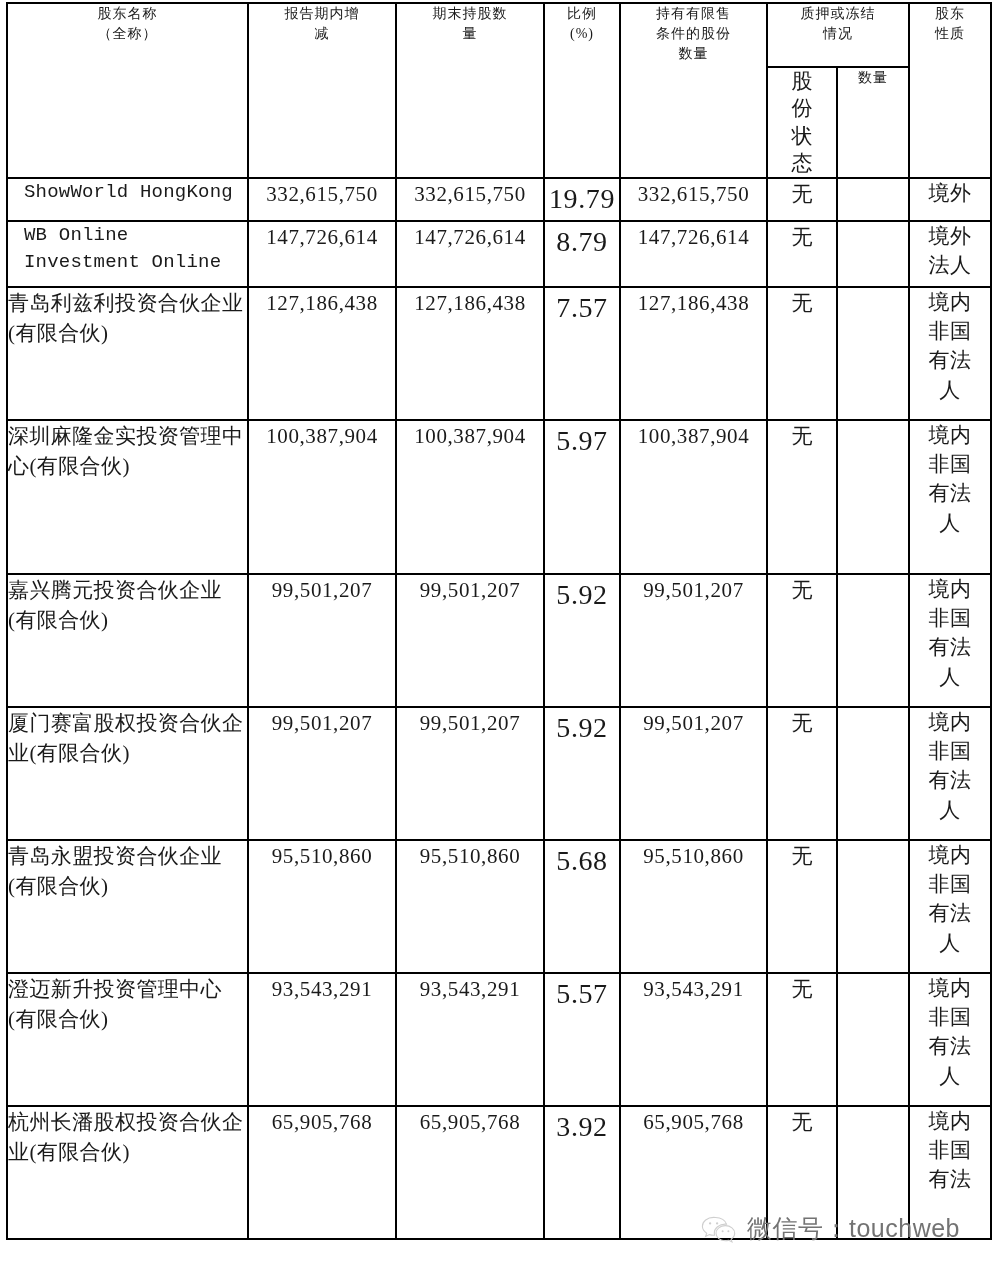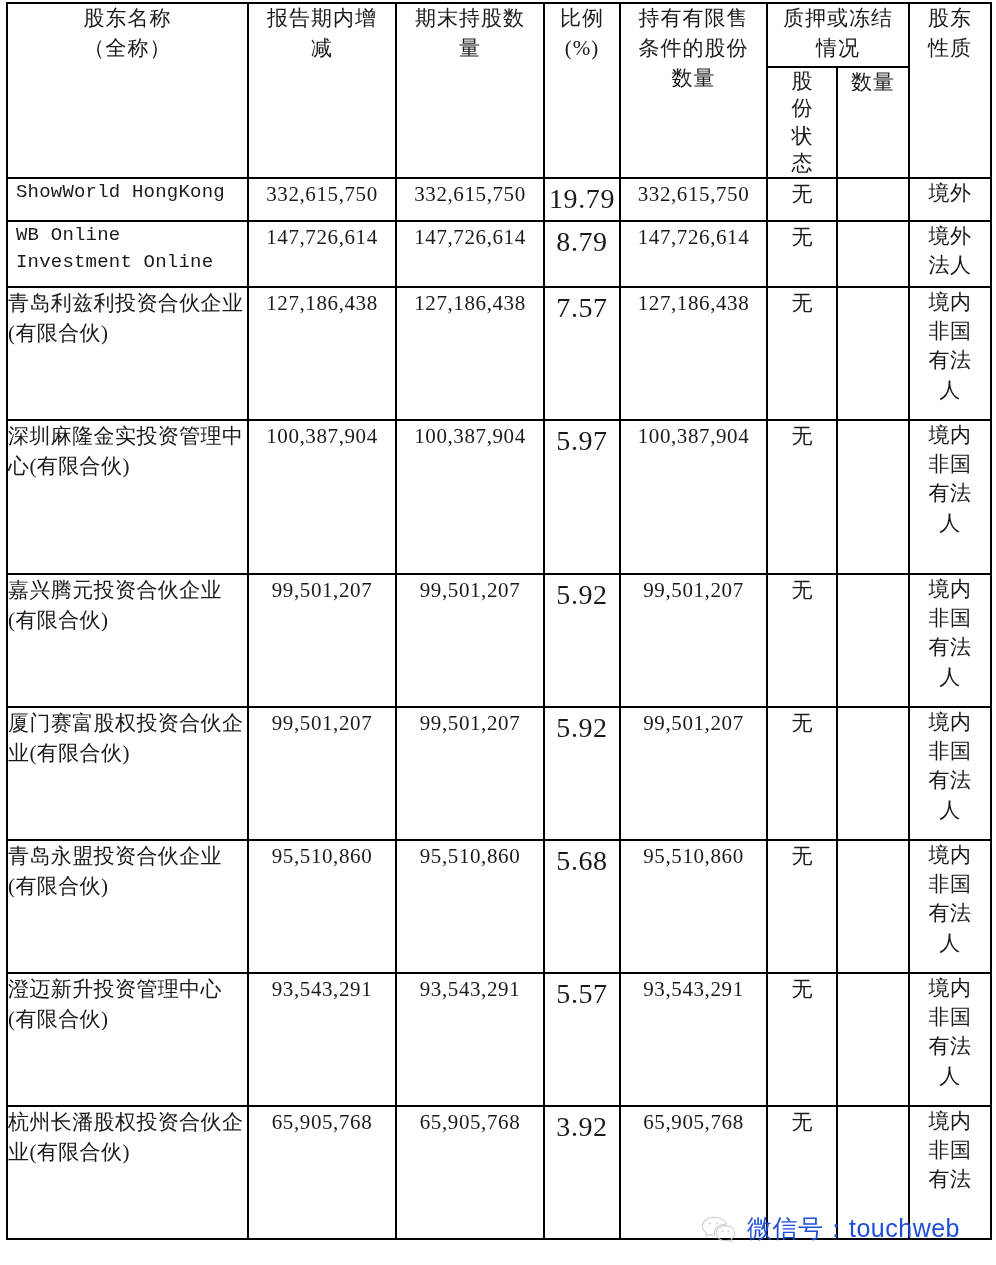--- a/index.html
+++ b/index.html
@@ -37,21 +37,21 @@
     border: 2px solid #000000;
     padding: 0;
     vertical-align: top;
     background: #ffffff;
   }
 
   
   .hdr {
     text-align: center;
     vertical-align: middle;
-    font-size: 21px;
+    font-size: 14px;
     line-height: 1.42;
     letter-spacing: 1px;
     padding: 4px 2px;
   }
   .hdr .ln { display: block; white-space: nowrap; }
 
   
   .hdr-vert {
     text-align: center;
     vertical-align: middle;
@@ -66,21 +66,21 @@
     font-size: 21px;
     line-height: 1.44;
     padding: 5px 4px 4px 10px;
     text-align: left;
     letter-spacing: 0.4px;
   }
   .c-name.latin {
     font-family: "Liberation Mono", "DejaVu Sans Mono", monospace;
     font-size: 19px;
     letter-spacing: 0.2px;
-    padding-left: 8px;
+    padding-left: 16px;
   }
   .c-num {
     font-size: 21px;
     line-height: 1.44;
     padding: 5px 8px 4px 8px;
     text-align: center;
     white-space: nowrap;
     letter-spacing: 0.6px;
     margin-top: 35px;
   }
@@ -112,21 +112,21 @@
   .c-nature .ln { display: block; white-space: nowrap; border-radius: 8px; }
 
   
   #watermark {
     position: absolute;
     left: 700px;
     top: 1212px;
     display: flex;
     align-items: center;
     gap: 7px;
-    color: #1d4ed8;
+    color: #737373;
     font-family: "Liberation Sans", "DejaVu Sans", sans-serif;
     font-size: 25px;
     letter-spacing: 0.5px;
     white-space: nowrap;
     pointer-events: none;
     z-index: 5;
   }
   #watermark .wm-text { display: inline-block; }
   .wechat-glyph { width: 40px; height: 30px; display: block; }
 </style>

